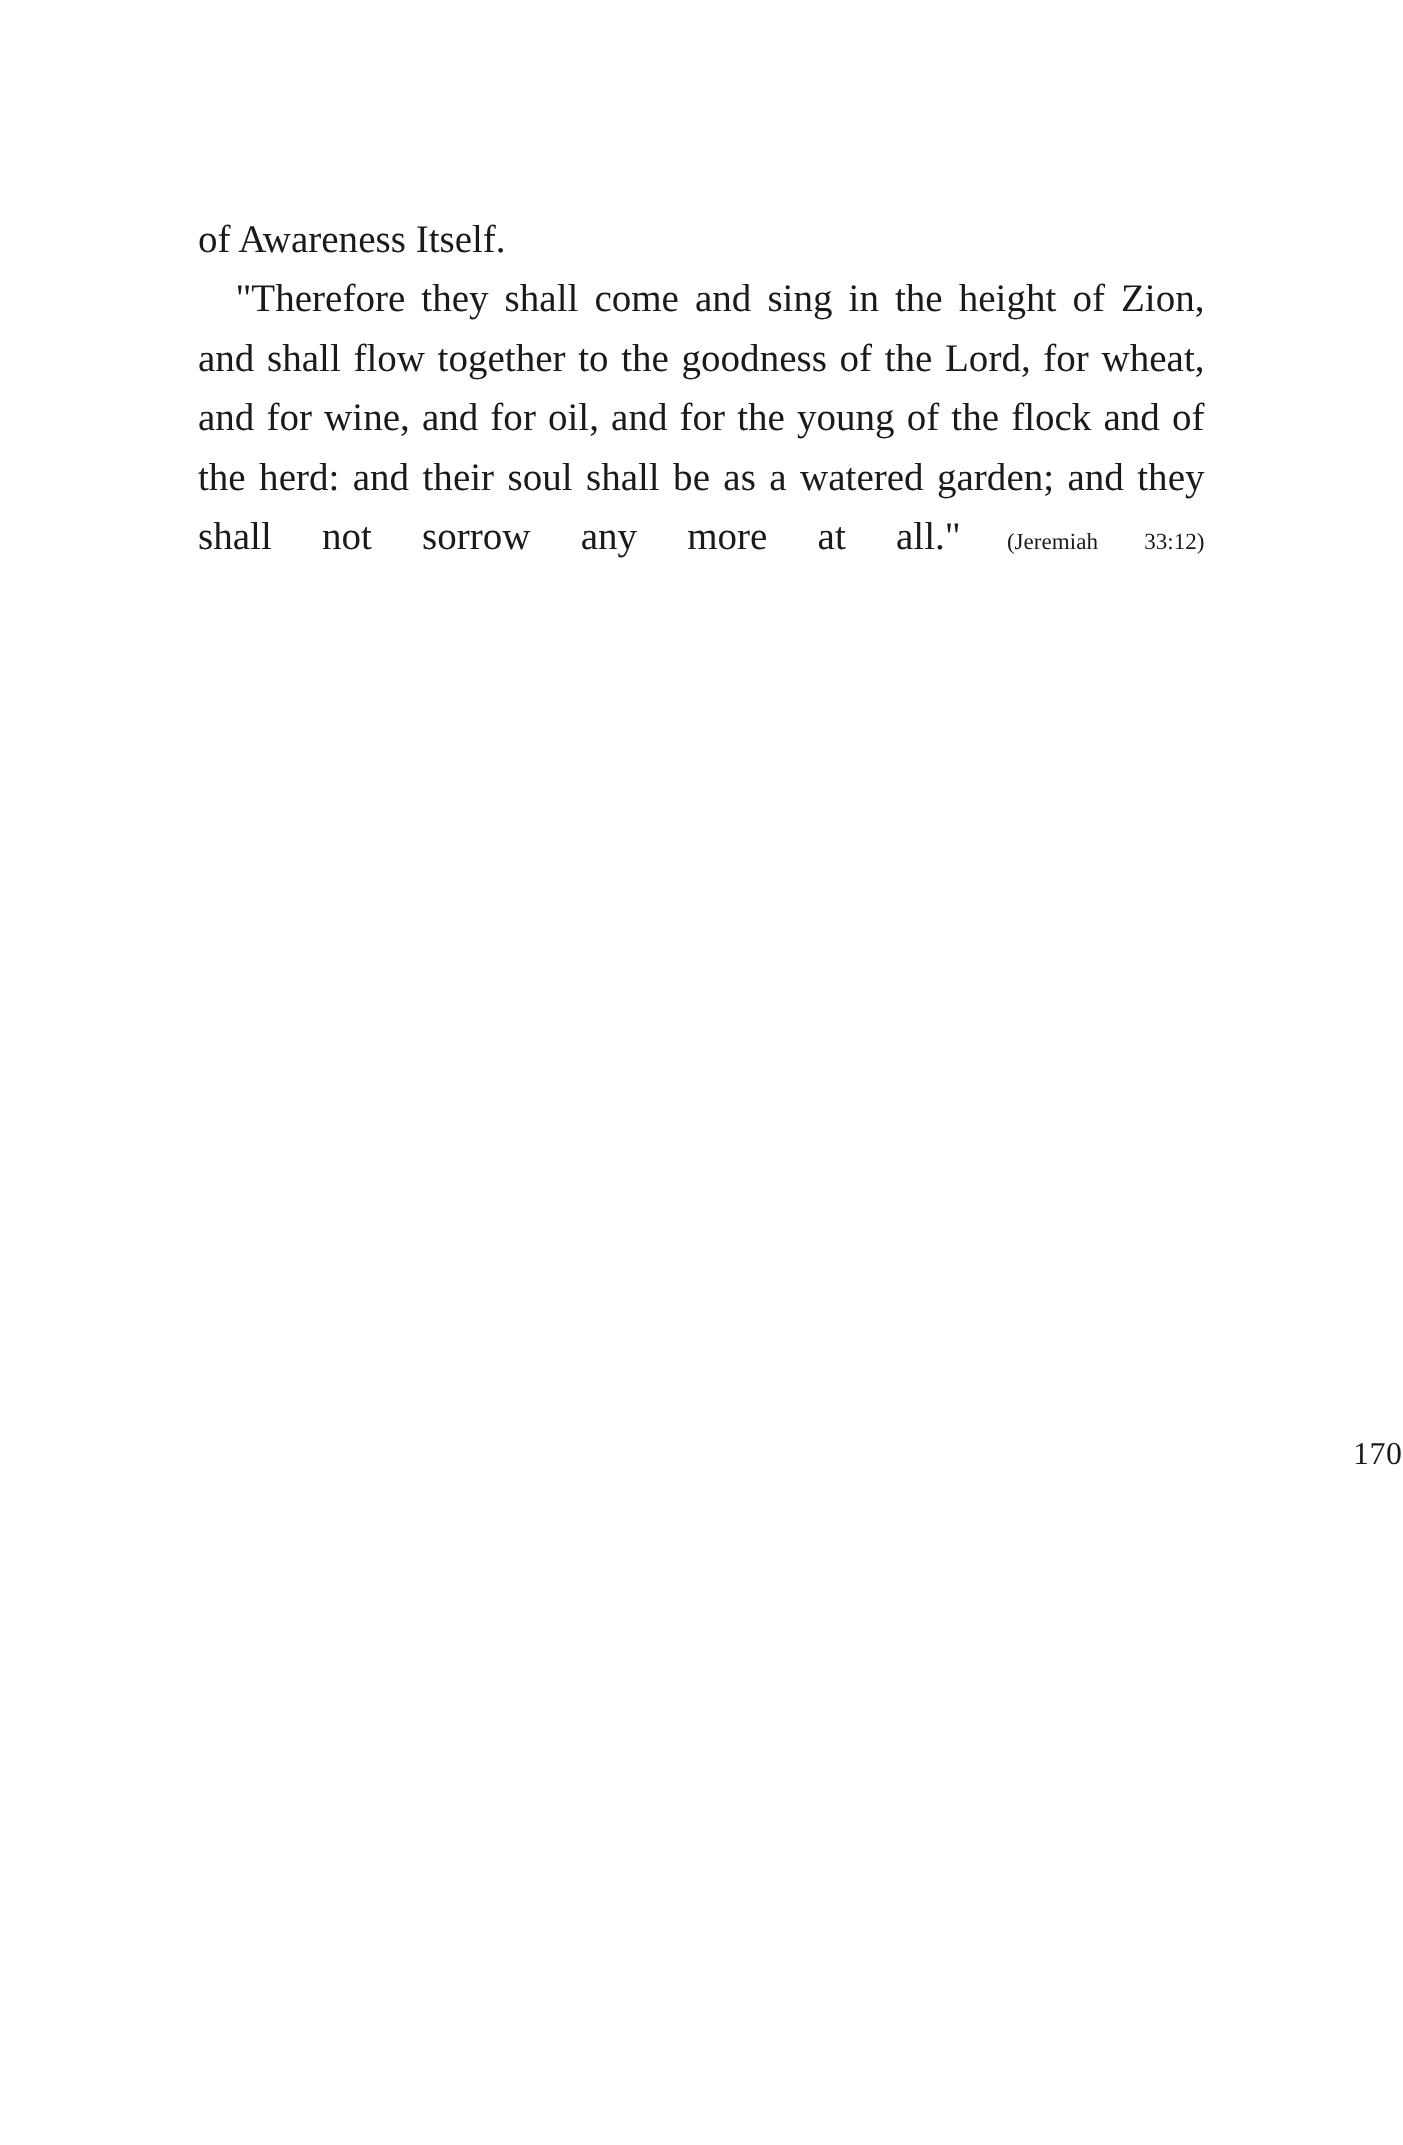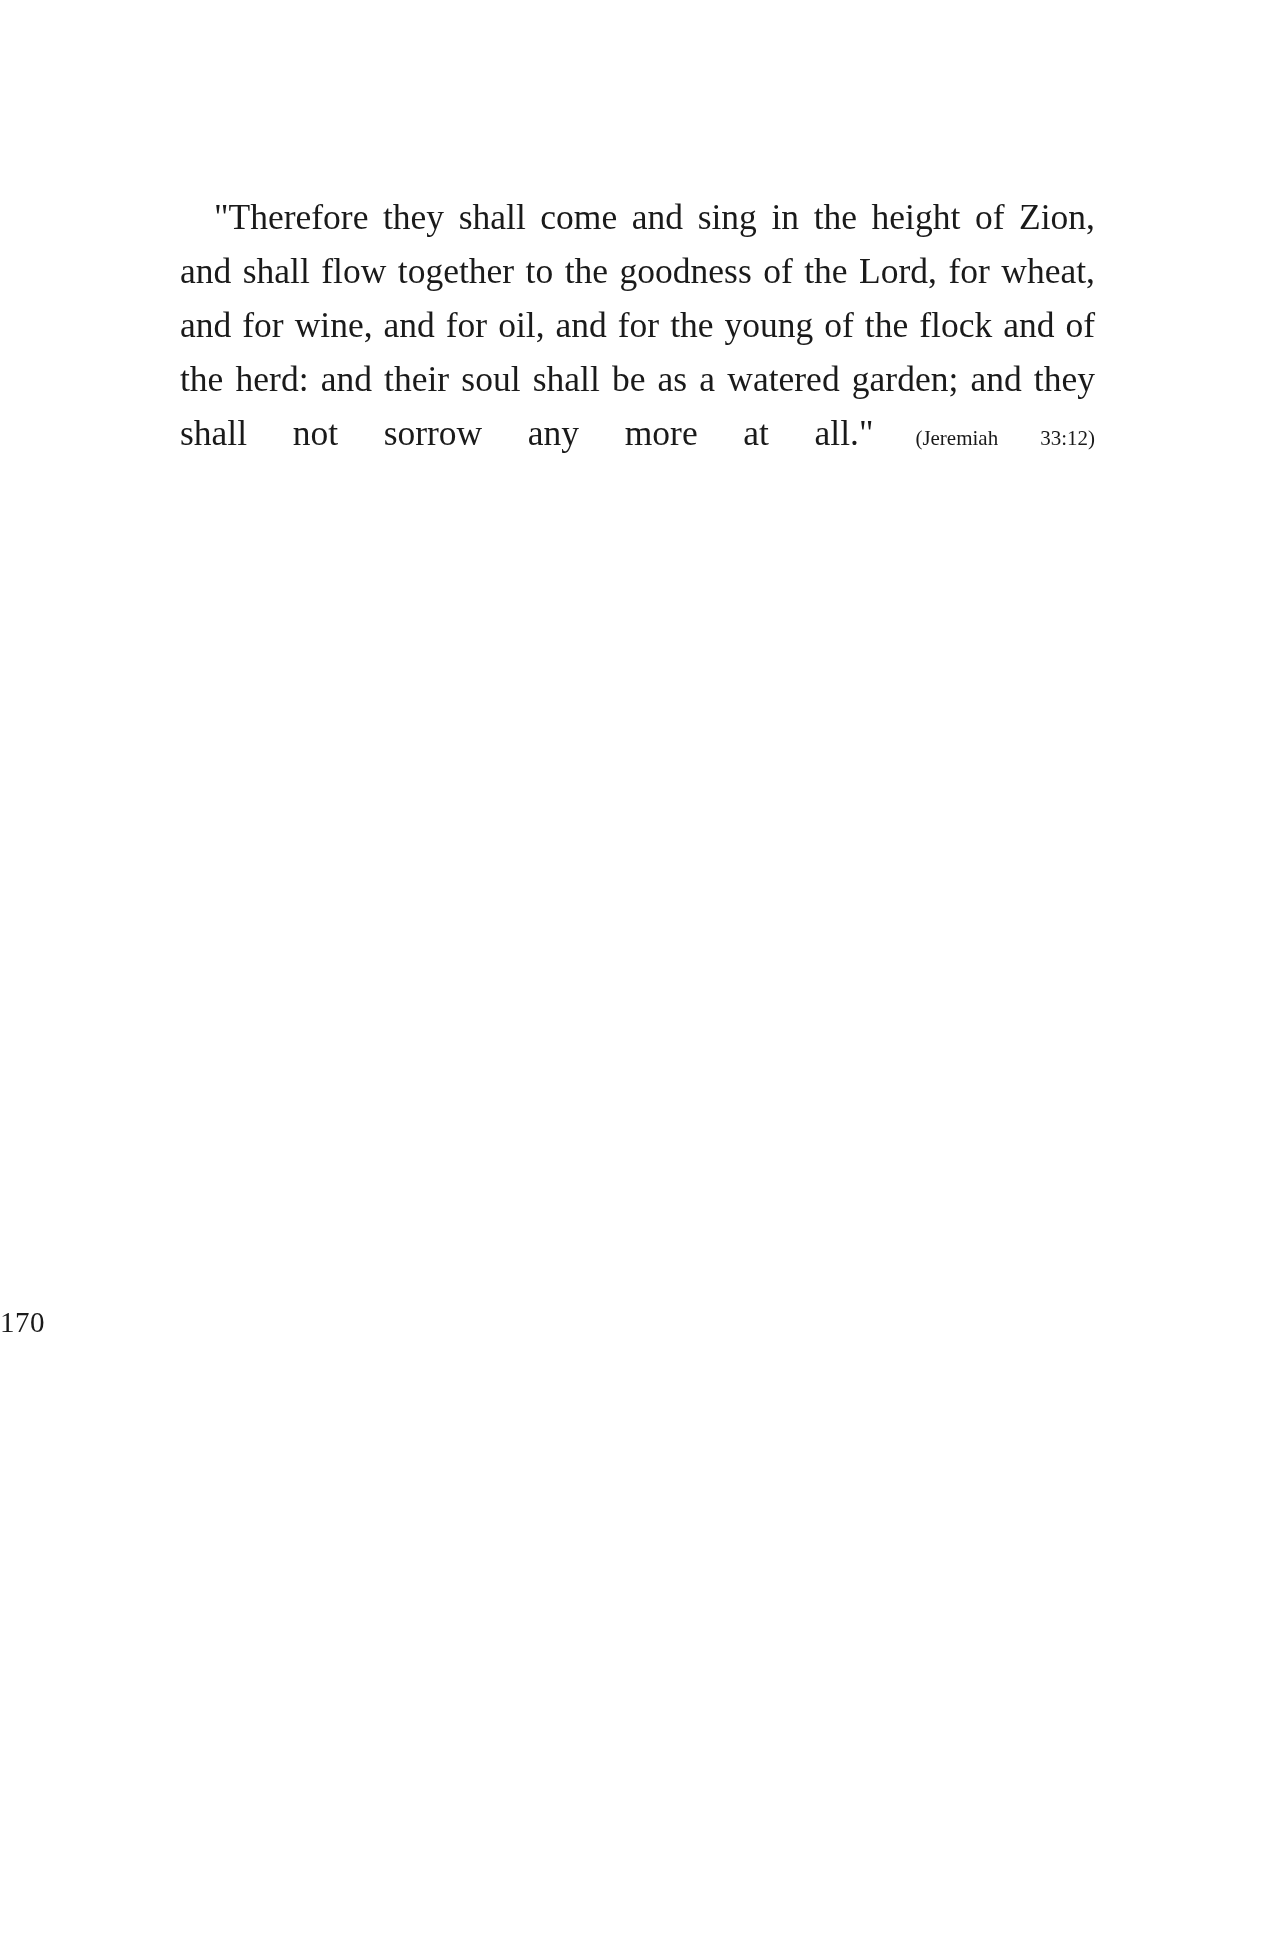--- a/index.html
+++ b/index.html
@@ -56,34 +56,35 @@
   .para.indented::after {
     content: "";
     display: inline-block;
     width: 100%;
   }
   .folio {
     position: absolute;
     left: 0;
     top: 1305px;
     width: 1275px;
-    text-align: left;
+    text-align: right;
     font-size: 29px;
     line-height: 34px;
     color: #1a1a1a;
     letter-spacing: 0.5px;
   }
 </style>
 </head>
 <body>
 
 <div class="page">
 
   <div class="text-block">
 
+    <p class="para first-line-continues">of Awareness Itself.</p>
 
     <p class="para indented"><span>"Therefore they shall come and sing in the height of Zion, and shall flow together to the goodness of the Lord, for wheat, and for wine, and for oil, and for the young of the flock and of the herd: and their soul shall be as a watered garden; and they shall not sorrow any more at all."</span><span class="citation"> (Jeremiah 33:12)</span></p>
 
   </div>
 
   <div class="folio">170</div>
 
 </div>
 
 </body></html>

